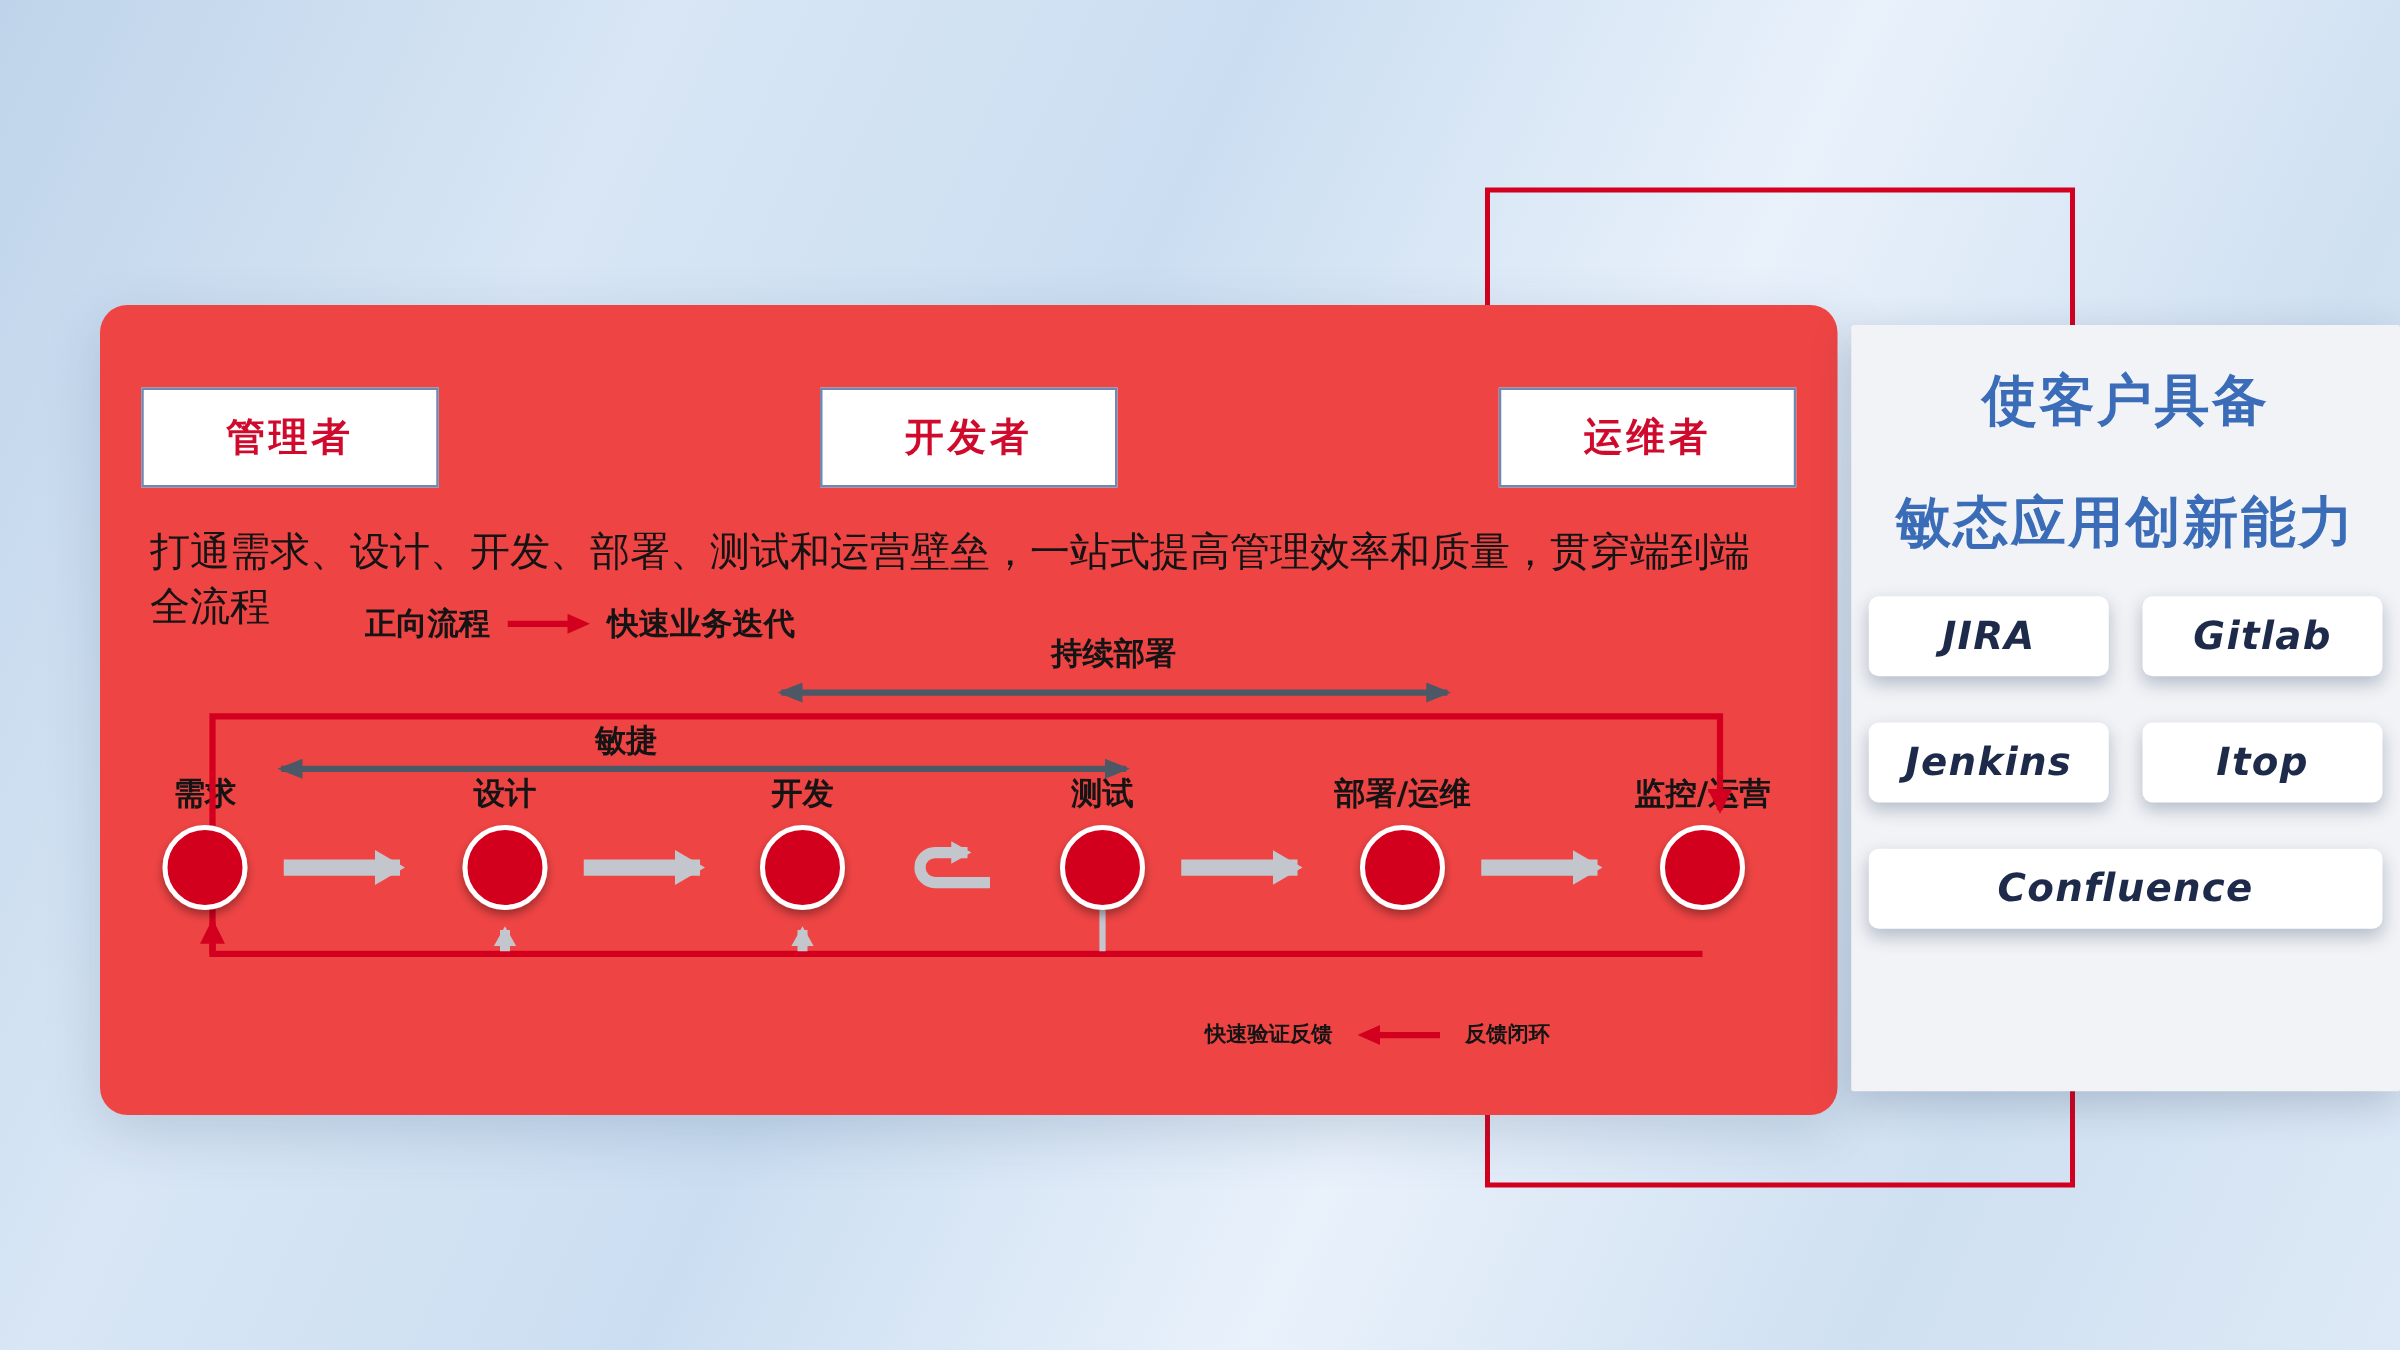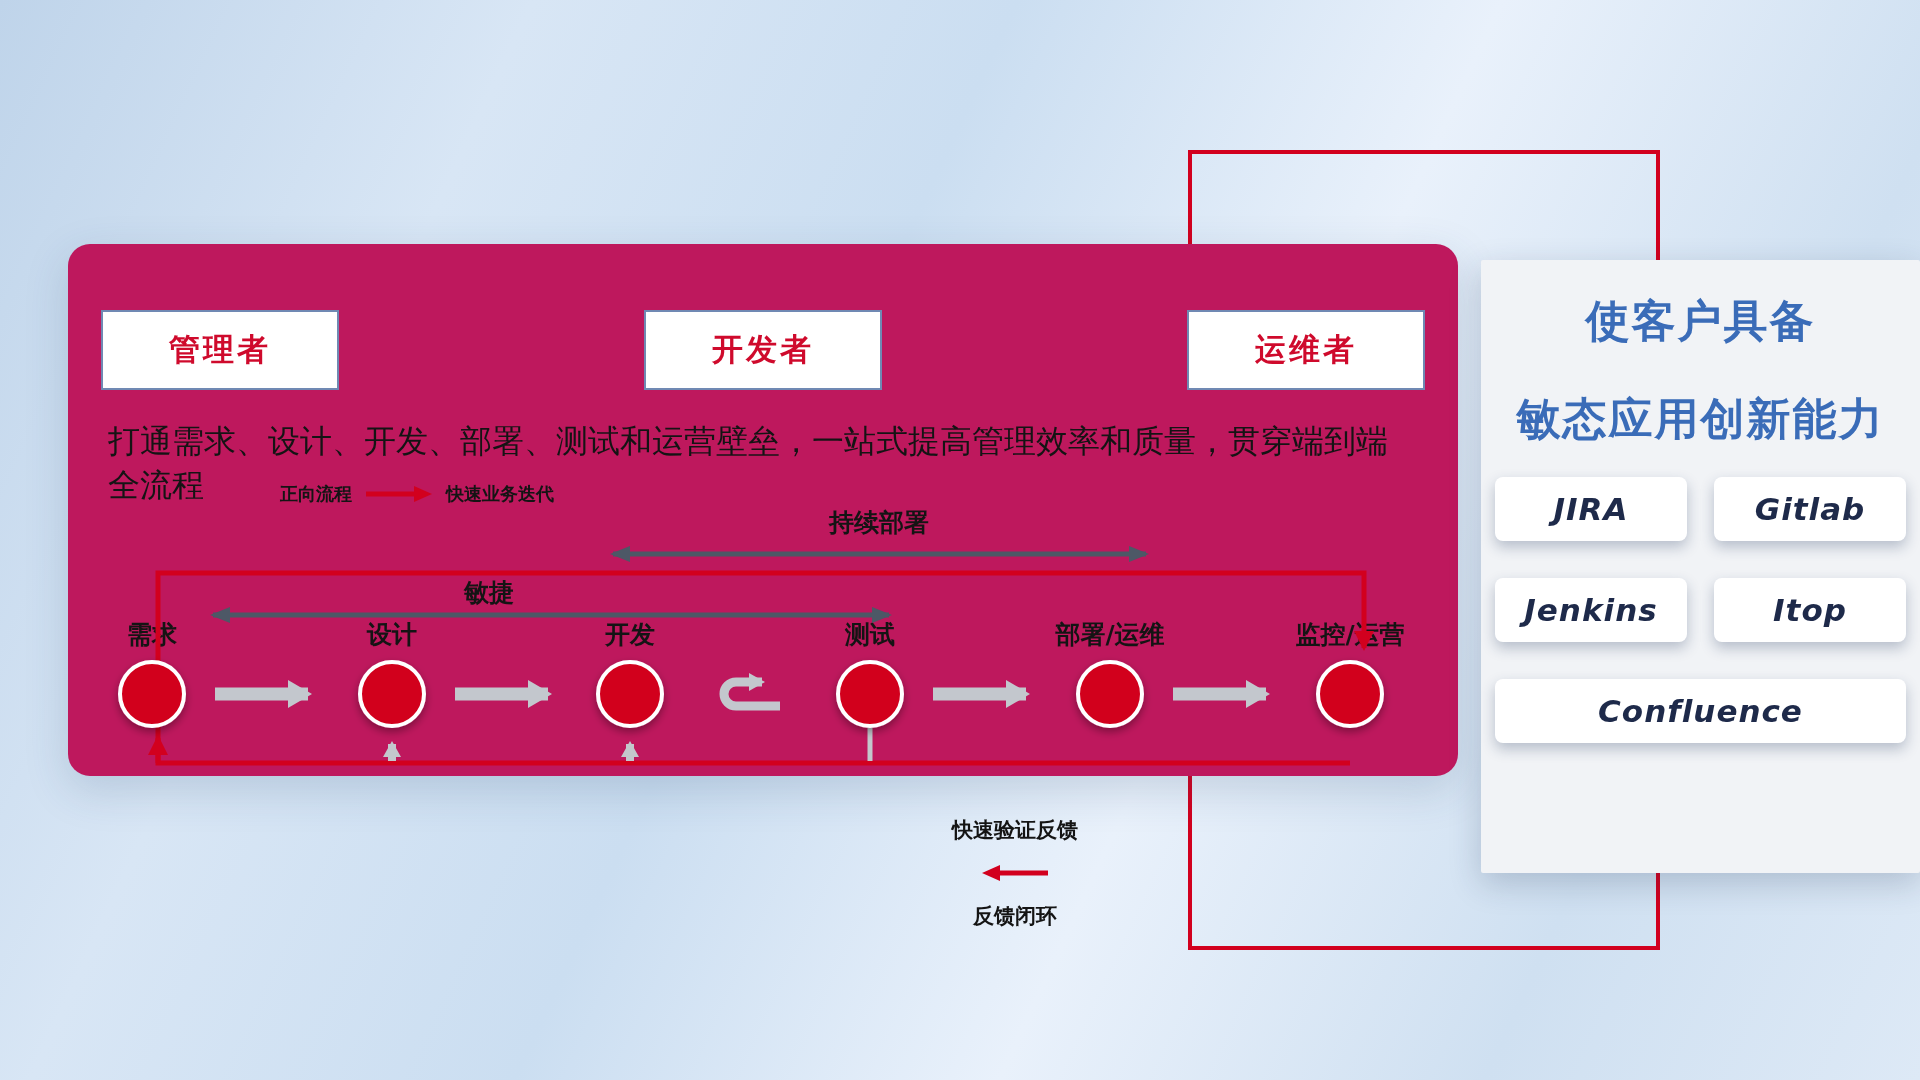--- a/index.html
+++ b/index.html
@@ -7,60 +7,60 @@
   body {
     font-family:"DejaVu Sans","Liberation Sans",sans-serif;
     position:relative;
     background:linear-gradient(115deg,#bfd4ea 0%,#d8e6f5 22%,#cbdef1 42%,#e9f1fb 62%,#cfe0f1 82%,#dde9f6 100%);
   }
   .red-frame {
     position:absolute; left:1188px; top:150px; width:472px; height:800px;
     border:4px solid #d2001e; z-index:1;
   }
   .card {
-    position:absolute; left:68px; top:244px; width:1390px; height:532px;
-    background:#be185d; border-radius:22px; z-index:2;
+    position:absolute; left:80px; top:244px; width:1390px; height:648px;
+    background:#ef4444; border-radius:22px; z-index:2;
     box-shadow:0 14px 44px rgba(40,70,110,.18);
   }
   .roles {
     position:absolute; left:33px; right:33px; top:66px;
     display:flex; justify-content:space-between;
   }
   .role-box {
     width:238px; height:80px; background:#fff;
     border:2px solid #7089b3;
     display:flex; align-items:center; justify-content:center;
     font-size:31px; font-weight:600; color:#cf0a2c; letter-spacing:3px;
   }
   .desc {
     position:absolute; left:40px; top:176px; width:1310px;
     text-align:left; font-size:32px; font-weight:400; color:#141414;
   }
   .legend-forward {
     position:absolute; left:212px; top:238px;
     display:flex; align-items:center; gap:14px;
-    font-size:18px; font-weight:700; color:#141414;text-align:center;
+    font-size:25px; font-weight:700; color:#141414;text-align:center;
   }
   .label-cd {
     position:absolute; left:711px; top:262px; width:200px; text-align:center;
     font-size:25px; font-weight:700; color:#141414;
   }
   .label-agile {
     position:absolute; left:396px; top:332px; width:200px; text-align:left;
     font-size:25px; font-weight:700; color:#141414;
   }
   .stage-label {
     position:absolute; top:374px; width:220px; text-align:center;
     font-size:25px; font-weight:600; color:#141414;
   }
   .flow-svg { position:absolute; left:0; top:0; width:1390px; height:648px; }
   .legend-feedback {
     position:absolute; left:884px; top:572px;
     display:flex; align-items:center; gap:20px;
-    font-size:21px; font-weight:700; color:#141414;flex-direction:column;
+    font-size:17px; font-weight:700; color:#141414;
   }
   .panel {
     position:absolute; left:1481px; top:260px; width:439px; height:613px;
     background:#f1f3f6; z-index:3; border-radius:2px;
     box-shadow:0 10px 32px rgba(30,50,80,.22);
   }
   .panel-title { padding-top:12px; text-align:center; color:#3a6cb8; font-weight:700; font-size:44px; letter-spacing:2px; }
   .panel-title div { height:98px; line-height:98px; }
   .tools {
     margin:9px 14px 0; display:grid;

